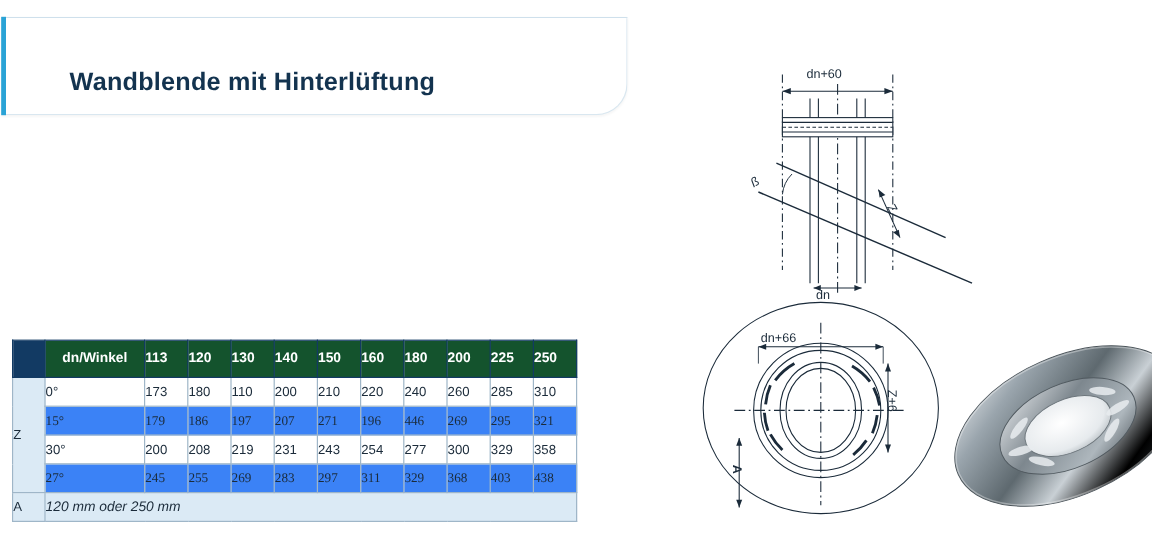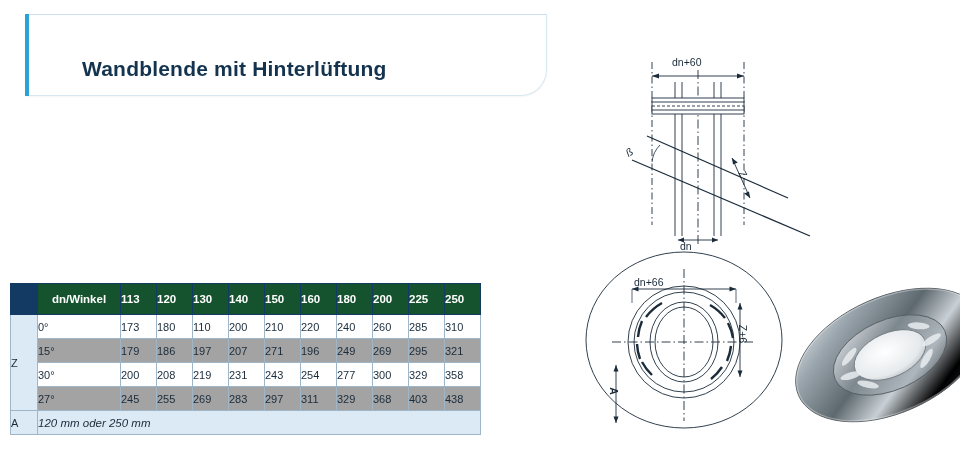--- a/index.html
+++ b/index.html
@@ -11,21 +11,21 @@
     height: 455px;
     background: #ffffff;
     font-family: "Liberation Sans", sans-serif;
     overflow: hidden;
     position: relative;
   }
 
   
   #header-banner {
     position: absolute;
-    left: 25px;
+    left: 1px;
     top: 14px;
     width: 520px;
     height: 80px;
     background: #ffffff;
     border: 1px solid #d9e7f0;
     border-top-color: #cfe0ec;
     border-radius: 0 0 26px 0;
     box-shadow: 0 1px 2px rgba(0,0,0,0.04);
   }
   #header-banner::before {
@@ -93,21 +93,22 @@
     width: 72px;
     text-align: right;
     padding-right: 10px !important;
     background: #ffffff;
   }
   .val-cell {
     width: 35px;
     background: #ffffff;
   }
   tr.alt .angle-cell, tr.alt .val-cell {
-    background: #a3a3a3;
+    background: #3b82f6;
+    font-family: Liberation Serif, serif;
   }
   tr.row-a td {
     background: #dbeaf5;
   }
   tr.row-a td.a-span {
     background: #dbeaf5;
     font-size: 11.5px;
     font-style: italic;
   }
 
@@ -168,21 +169,21 @@
       <td class="val-cell">310</td>
     </tr>
     <tr class="alt">
       <td class="angle-cell">15°</td>
       <td class="val-cell">179</td>
       <td class="val-cell">186</td>
       <td class="val-cell">197</td>
       <td class="val-cell">207</td>
       <td class="val-cell">271</td>
       <td class="val-cell">196</td>
-      <td class="val-cell">249</td>
+      <td class="val-cell">446</td>
       <td class="val-cell">269</td>
       <td class="val-cell">295</td>
       <td class="val-cell">321</td>
     </tr>
     <tr>
       <td class="angle-cell">30°</td>
       <td class="val-cell">200</td>
       <td class="val-cell">208</td>
       <td class="val-cell">219</td>
       <td class="val-cell">231</td>

